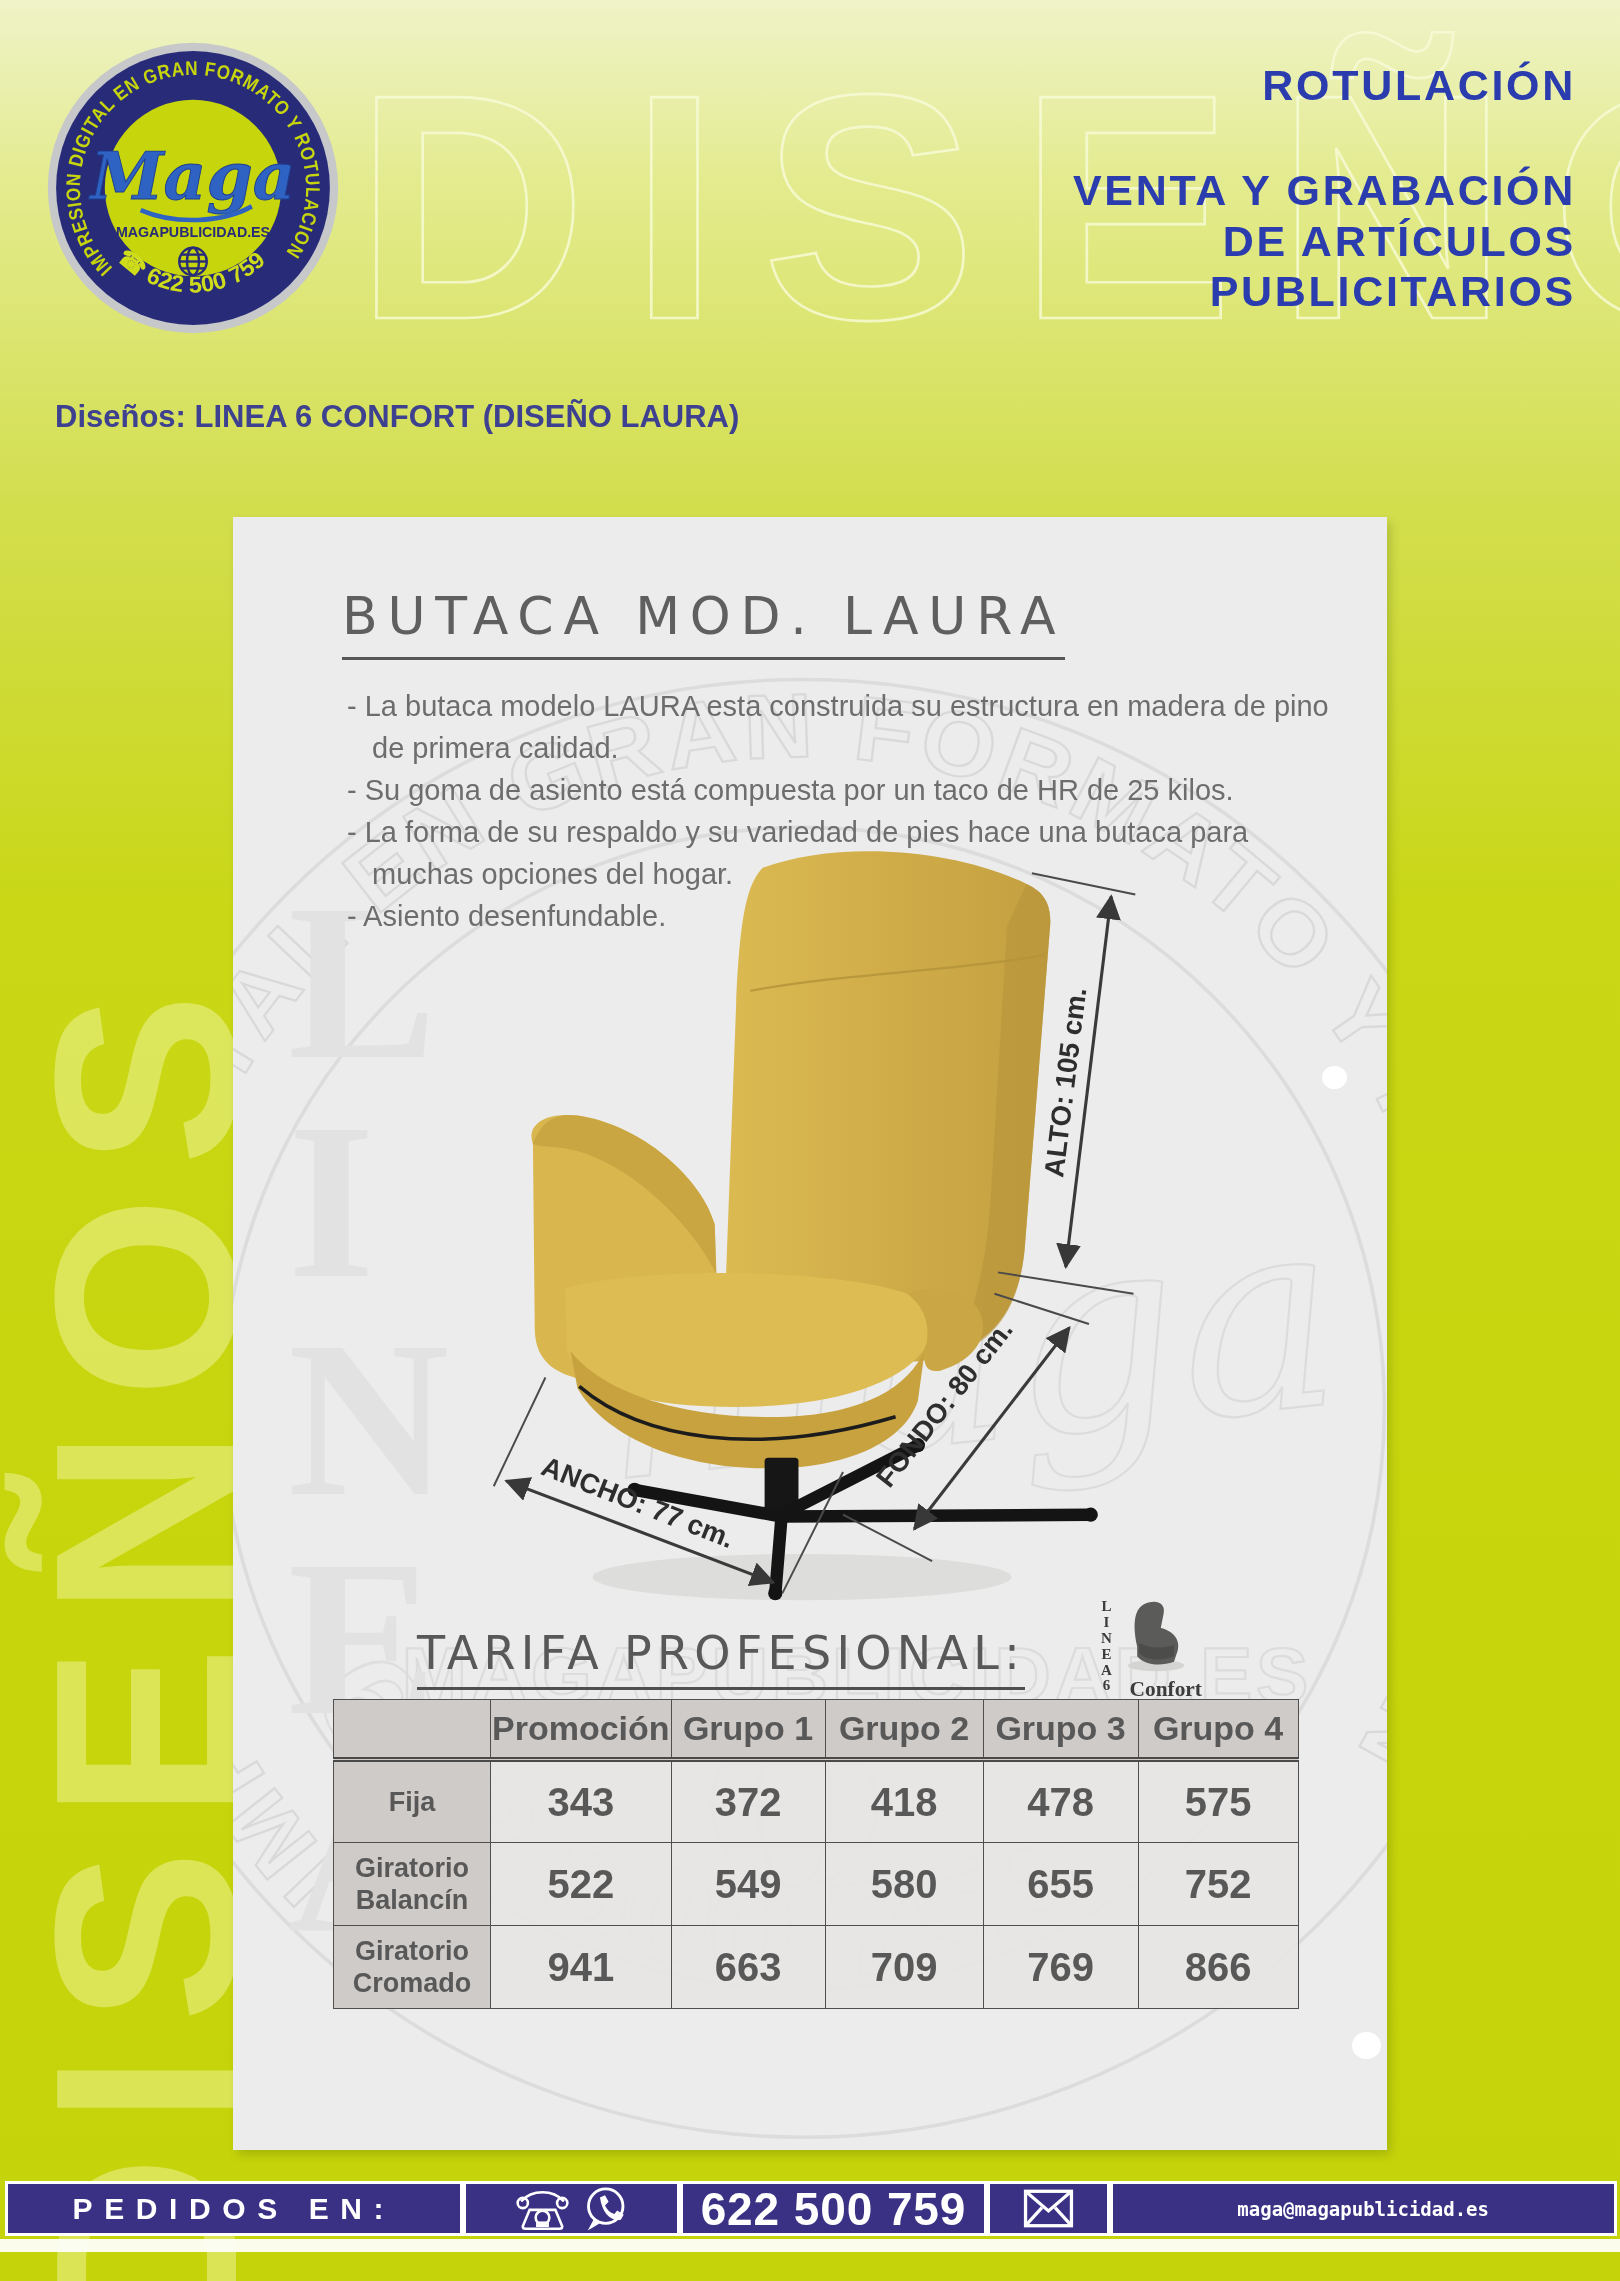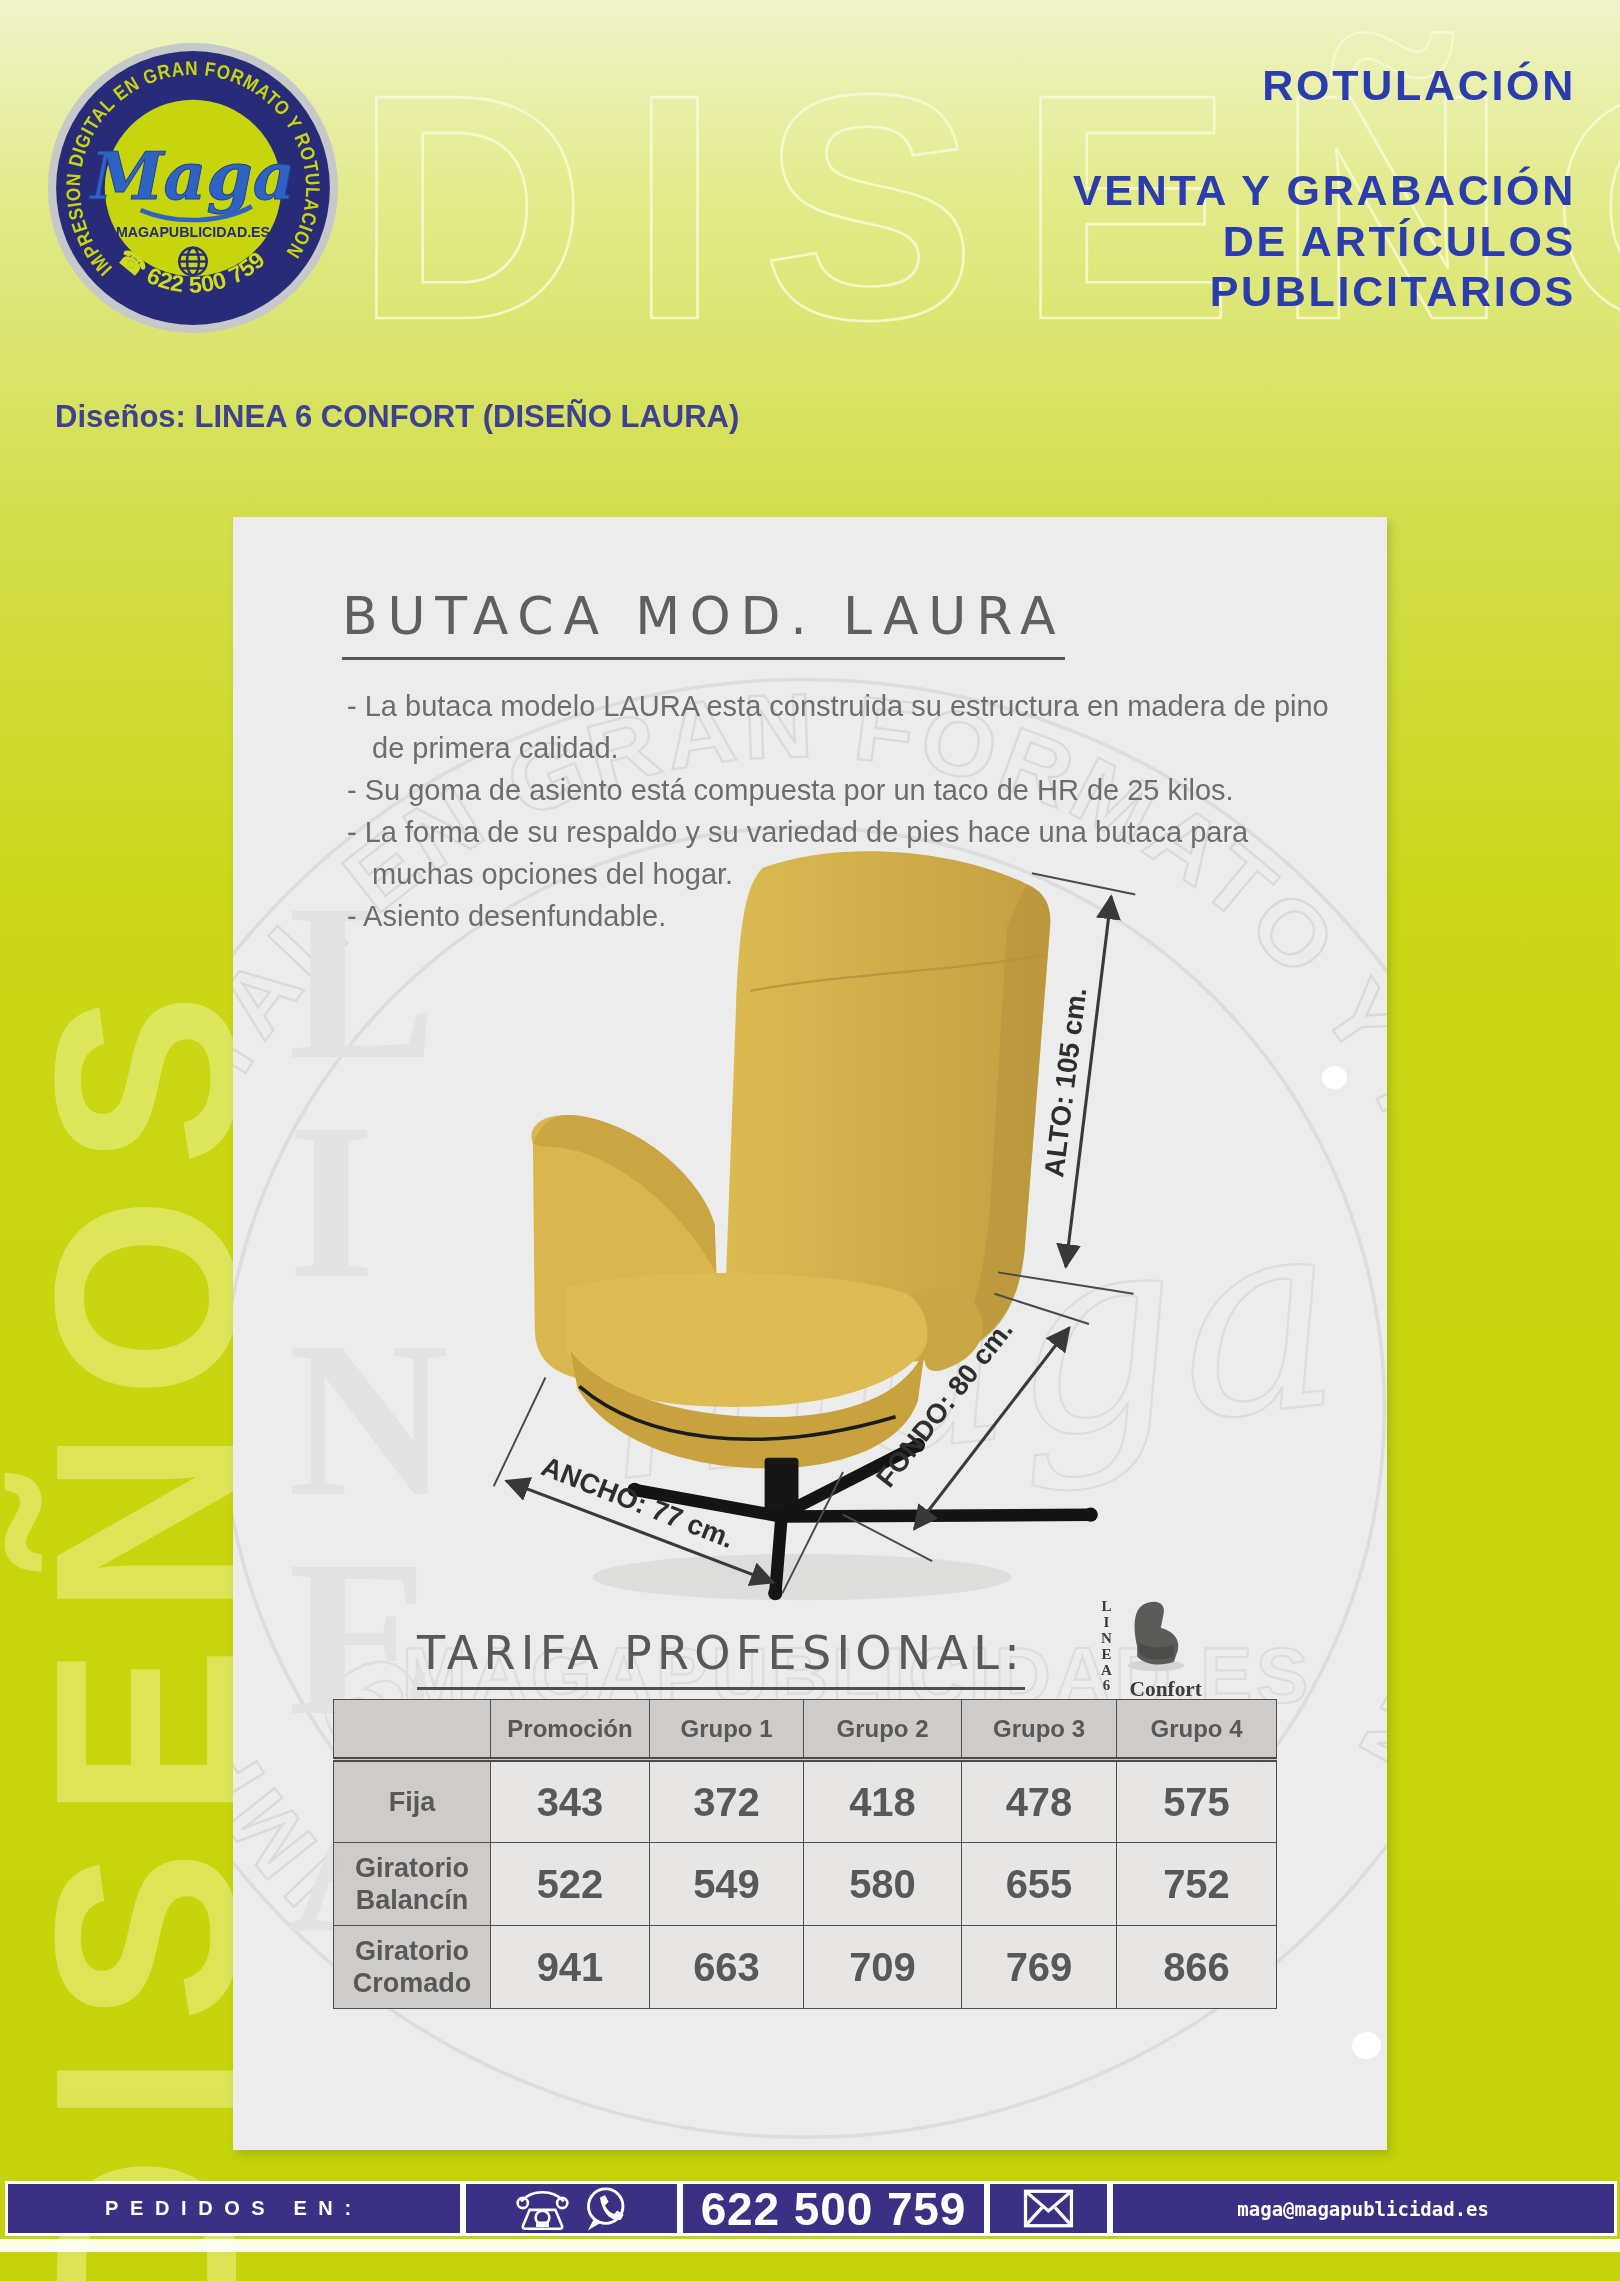--- a/index.html
+++ b/index.html
@@ -40,34 +40,34 @@
             font-size:46px;letter-spacing:5.3px;color:#585858;border-bottom:3.6px solid #4f4f4f;
             padding-bottom:7.1px;white-space:nowrap;text-align:center;}
   .linea6{position:absolute;left:868px;top:1082px;width:116px;height:107px;z-index:2;}
   .linea6 .stack{position:absolute;left:0;top:0;font-family:"Liberation Serif",serif;font-weight:bold;
                  font-size:15px;line-height:1.06;color:#3c3c3c;white-space:pre-line;text-align:center;}
   .linea6 .chairicon{position:absolute;left:23px;top:-1.8px;}
   .linea6 .cname{position:absolute;left:28.5px;top:78px;font-family:"Liberation Serif",serif;
                  font-weight:bold;font-size:21.4px;color:#3c3c3c;}
   .ptable{position:absolute;left:100px;top:1182px;z-index:2;border-collapse:collapse;table-layout:fixed;}
   .ptable th,.ptable td{border:1.8px solid #4f4f4f;text-align:center;vertical-align:middle;color:#585858;}
-  .ptable thead th{background:rgba(205,201,198,.95);font-size:24px;font-weight:bold;height:55px;
+  .ptable thead th{background:rgba(205,201,198,.95);font-size:34px;font-weight:bold;height:55px;
                    border-bottom:5.3px double #4a4a4a;}
   .ptable tbody th{background:rgba(205,201,198,.95);font-size:27px;font-weight:bold;line-height:1.2;}
   .ptable tbody td{background:rgba(231,229,227,.92);font-size:40px;font-weight:600;}
   .ptable tbody tr{height:83px;}
   .note{position:absolute;left:107px;top:1508px;z-index:2;font-size:29px;color:#6a6a6a;}
   .dot{position:absolute;border-radius:50%;background:#fff;z-index:2;}
   
   .overlay{position:absolute;left:0;top:0;z-index:3;pointer-events:none;}
   
   .footer{position:absolute;left:4.5px;top:2181px;width:1612px;height:55px;display:flex;z-index:6;}
   .fseg{background:#3a3185;border:3.6px solid #ffffff;box-sizing:border-box;display:flex;
         align-items:center;justify-content:center;color:#fff;}
-  .fseg.orders{width:459px;font-size:20px;font-weight:bold;letter-spacing:11.6px;}
+  .fseg.orders{width:459px;font-size:30px;font-weight:bold;letter-spacing:11.6px;}
   .fseg.icons{width:217px;gap:12.5px;}
   .fseg.phone{width:307px;font-size:46px;font-weight:bold;letter-spacing:0.9px;}
   .fseg.mail-ic{width:123px;}
   .fseg.email{width:507px;font-family:"DejaVu Sans Mono",monospace;font-size:19px;font-weight:bold;}
   .strip{position:absolute;left:0;top:2239px;width:100%;height:12.5px;background:rgba(255,255,255,.92);z-index:5;}
 </style>
 </head>
 <body>
 
 <div class="page">

